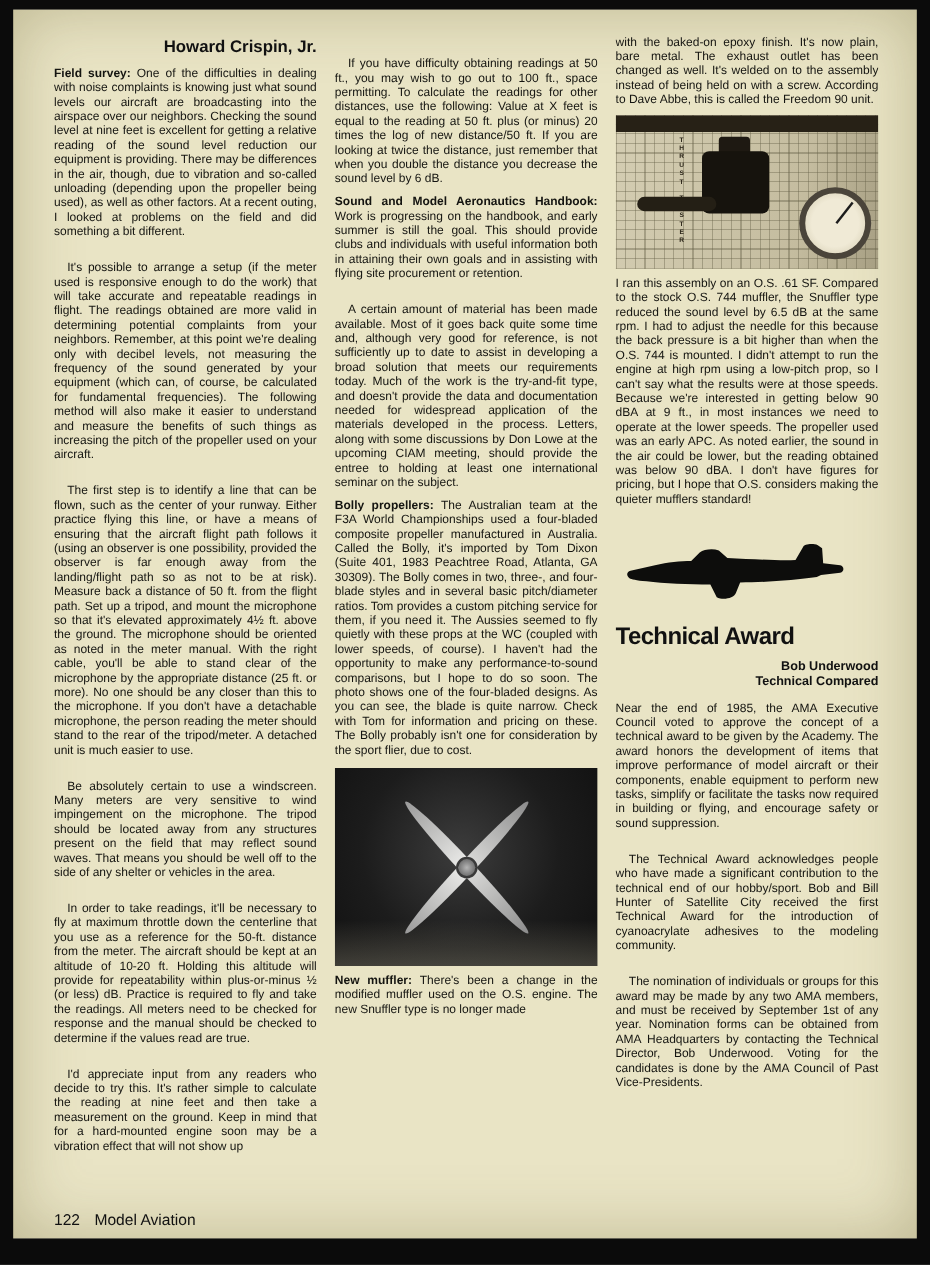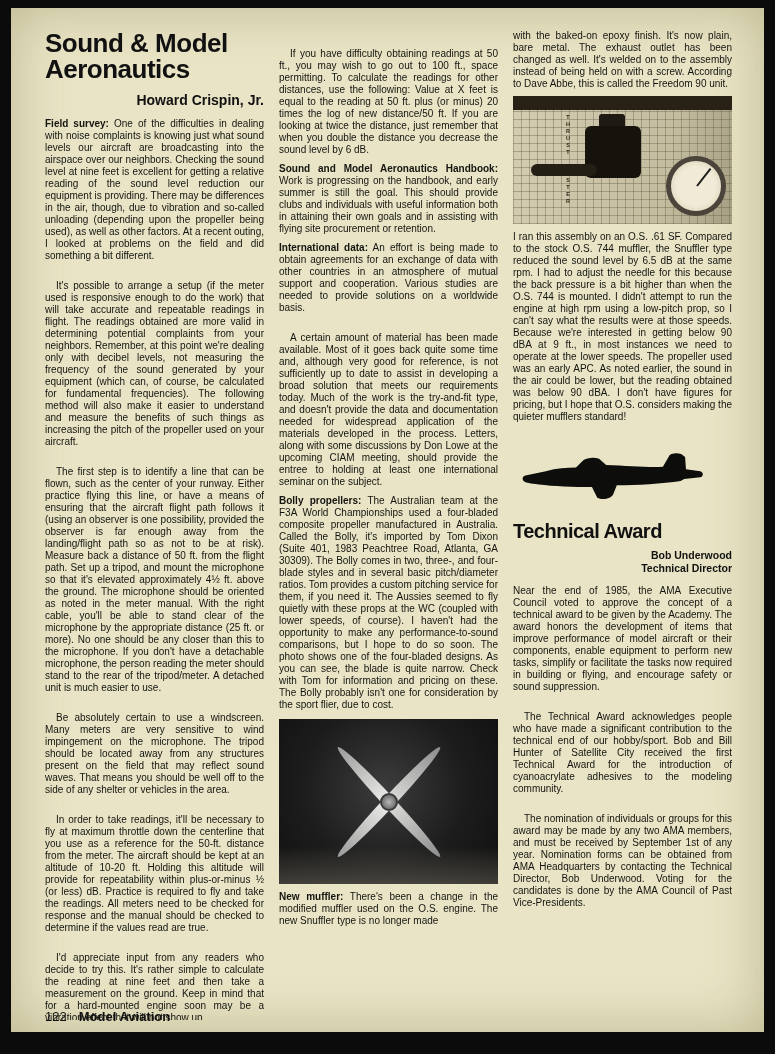--- a/index.html
+++ b/index.html
@@ -67,45 +67,43 @@
   .tester-label { position:absolute; left:52px; top:18px; writing-mode:vertical-rl;
     text-orientation:upright; font-size:5.5px; letter-spacing:1px; color:#2a2418; font-weight:bold; }
 
   
   .silhouette { margin:28px 0 12px; display:flex; justify-content:center; }
   .silhouette svg { width:204px; height:58px; }
   .silhouette path { fill:#0d0d0c; }
 
   .footer { position:absolute; left:34px; bottom:8px; font-size:13px; color:#111; }
   .footer .num { font-weight:normal; margin-right:12px; }
-  .footer .mag { font-weight:bold;text-align:right; }
+  .footer .mag { font-weight:normal;text-align:right; }
 </style>
 </head>
 <body>
 
 <div class="scan">
   <div class="page">
     <div class="columns">
 
       <div class="col">
-        <h1 class="title">Sound &amp; Model Aeronautics</h1>
         <div class="byline">Howard Crispin, Jr.</div>
 
         <p class="body-p"><b class="lead">Field survey:</b><span> One of the difficulties in dealing with noise complaints is knowing just what sound levels our aircraft are broadcasting into the airspace over our neighbors. Checking the sound level at nine feet is excellent for getting a relative reading of the sound level reduction our equipment is providing. There may be differences in the air, though, due to vibration and so-called unloading (depending upon the propeller being used), as well as other factors. At a recent outing, I looked at problems on the field and did something a bit different.</span></p>
         <p class="body-p indent gap"><span>It's possible to arrange a setup (if the meter used is responsive enough to do the work) that will take accurate and repeatable readings in flight. The readings obtained are more valid in determining potential complaints from your neighbors. Remember, at this point we're dealing only with decibel levels, not measuring the frequency of the sound generated by your equipment (which can, of course, be calculated for fundamental frequencies). The following method will also make it easier to understand and measure the benefits of such things as increasing the pitch of the propeller used on your aircraft.</span></p>
         <p class="body-p indent gap"><span>The first step is to identify a line that can be flown, such as the center of your runway. Either practice flying this line, or have a means of ensuring that the aircraft flight path follows it (using an observer is one possibility, provided the observer is far enough away from the landing/flight path so as not to be at risk). Measure back a distance of 50 ft. from the flight path. Set up a tripod, and mount the microphone so that it's elevated approximately 4½ ft. above the ground. The microphone should be oriented as noted in the meter manual. With the right cable, you'll be able to stand clear of the microphone by the appropriate distance (25 ft. or more). No one should be any closer than this to the microphone. If you don't have a detachable microphone, the person reading the meter should stand to the rear of the tripod/meter. A detached unit is much easier to use.</span></p>
         <p class="body-p indent gap"><span>Be absolutely certain to use a windscreen. Many meters are very sensitive to wind impingement on the microphone. The tripod should be located away from any structures present on the field that may reflect sound waves. That means you should be well off to the side of any shelter or vehicles in the area.</span></p>
         <p class="body-p indent gap"><span>In order to take readings, it'll be necessary to fly at maximum throttle down the centerline that you use as a reference for the 50-ft. distance from the meter. The aircraft should be kept at an altitude of 10-20 ft. Holding this altitude will provide for repeatability within plus-or-minus ½ (or less) dB. Practice is required to fly and take the readings. All meters need to be checked for response and the manual should be checked to determine if the values read are true.</span></p>
         <p class="body-p indent gap"><span>I'd appreciate input from any readers who decide to try this. It's rather simple to calculate the reading at nine feet and then take a measurement on the ground. Keep in mind that for a hard-mounted engine soon may be a vibration effect that will not show up</span></p>
       </div>
 
       <div class="col">
         <p class="body-p indent gap"><span>If you have difficulty obtaining readings at 50 ft., you may wish to go out to 100 ft., space permitting. To calculate the readings for other distances, use the following: Value at X feet is equal to the reading at 50 ft. plus (or minus) 20 times the log of new distance/50 ft. If you are looking at twice the distance, just remember that when you double the distance you decrease the sound level by 6 dB.</span></p>
         <p class="body-p section"><b class="lead">Sound and Model Aeronautics Handbook:</b><span> Work is progressing on the handbook, and early summer is still the goal. This should provide clubs and individuals with useful information both in attaining their own goals and in assisting with flying site procurement or retention.</span></p>
-        <p class="body-p section"><b class="lead">International data:</b><span> An effort is being made to obtain agreements for an exchange of data with other countries in an atmosphere of mutual support and cooperation. Various studies are needed to provide solutions on a worldwide basis.</span></p>
         <p class="body-p indent gap"><span>A certain amount of material has been made available. Most of it goes back quite some time and, although very good for reference, is not sufficiently up to date to assist in developing a broad solution that meets our requirements today. Much of the work is the try-and-fit type, and doesn't provide the data and documentation needed for widespread application of the materials developed in the process. Letters, along with some discussions by Don Lowe at the upcoming CIAM meeting, should provide the entree to holding at least one international seminar on the subject.</span></p>
         <p class="body-p section"><b class="lead">Bolly propellers:</b><span> The Australian team at the F3A World Championships used a four-bladed composite propeller manufactured in Australia. Called the Bolly, it's imported by Tom Dixon (Suite 401, 1983 Peachtree Road, Atlanta, GA 30309). The Bolly comes in two, three-, and four-blade styles and in several basic pitch/diameter ratios. Tom provides a custom pitching service for them, if you need it. The Aussies seemed to fly quietly with these props at the WC (coupled with lower speeds, of course). I haven't had the opportunity to make any performance-to-sound comparisons, but I hope to do so soon. The photo shows one of the four-bladed designs. As you can see, the blade is quite narrow. Check with Tom for information and pricing on these. The Bolly probably isn't one for consideration by the sport flier, due to cost.</span></p>
 
         <div class="photo prop-photo">
           <div class="floor"></div>
           <div class="blade a"></div>
           <div class="blade b"></div>
           <div class="hub"></div>
         </div>
 
@@ -130,21 +128,21 @@
 
         <div class="silhouette">
           <svg viewBox="0 0 230 64">
             <path d="M4,34 C1,32 1,28 5,27 L28,22 C40,19 52,18 62,18 L70,10 C74,7 82,6 88,8 L96,15 C120,16 146,18 160,17 L167,5 C168,2 176,1 181,3 L185,6 L186,20 L202,22 C206,23 206,28 202,29 L184,31 L180,33 C160,36 130,38 108,38 L104,48 C102,53 92,55 86,52 L80,40 C60,40 36,39 20,37 C10,36 6,35 4,34 Z"></path>
           </svg>
         </div>
 
         <h2 class="title2">Technical Award</h2>
         <div class="byline-wrap">
           <div class="byline2">Bob Underwood</div>
-          <div class="byline2">Technical Director</div>
+          <div class="byline2">Technical Compared</div>
         </div>
 
         <p class="body-p section"><span>Near the end of 1985, the AMA Executive Council voted to approve the concept of a technical award to be given by the Academy. The award honors the development of items that improve performance of model aircraft or their components, enable equipment to perform new tasks, simplify or facilitate the tasks now required in building or flying, and encourage safety or sound suppression.</span></p>
         <p class="body-p indent gap"><span>The Technical Award acknowledges people who have made a significant contribution to the technical end of our hobby/sport. Bob and Bill Hunter of Satellite City received the first Technical Award for the introduction of cyanoacrylate adhesives to the modeling community.</span></p>
         <p class="body-p indent gap"><span>The nomination of individuals or groups for this award may be made by any two AMA members, and must be received by September 1st of any year. Nomination forms can be obtained from AMA Headquarters by contacting the Technical Director, Bob Underwood. Voting for the candidates is done by the AMA Council of Past Vice-Presidents.</span></p>
       </div>
 
     </div>
 
     <div class="footer">

